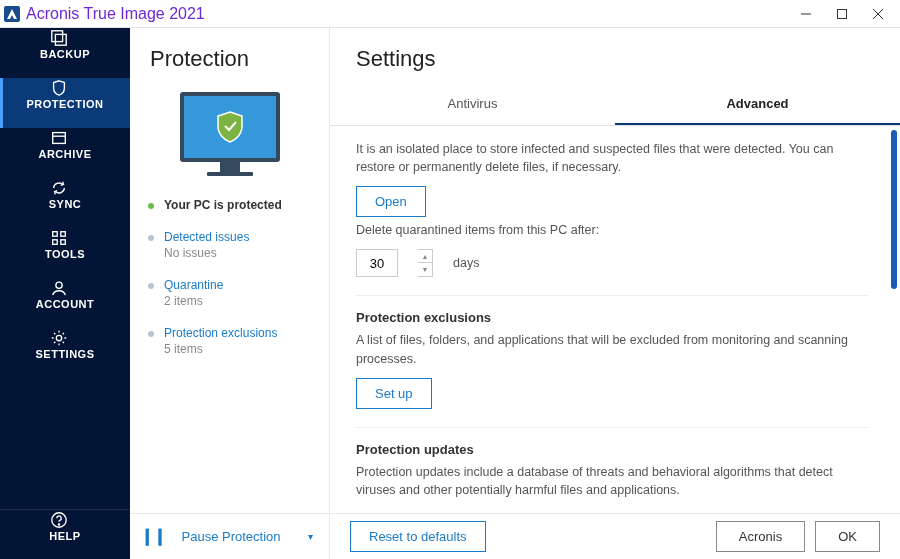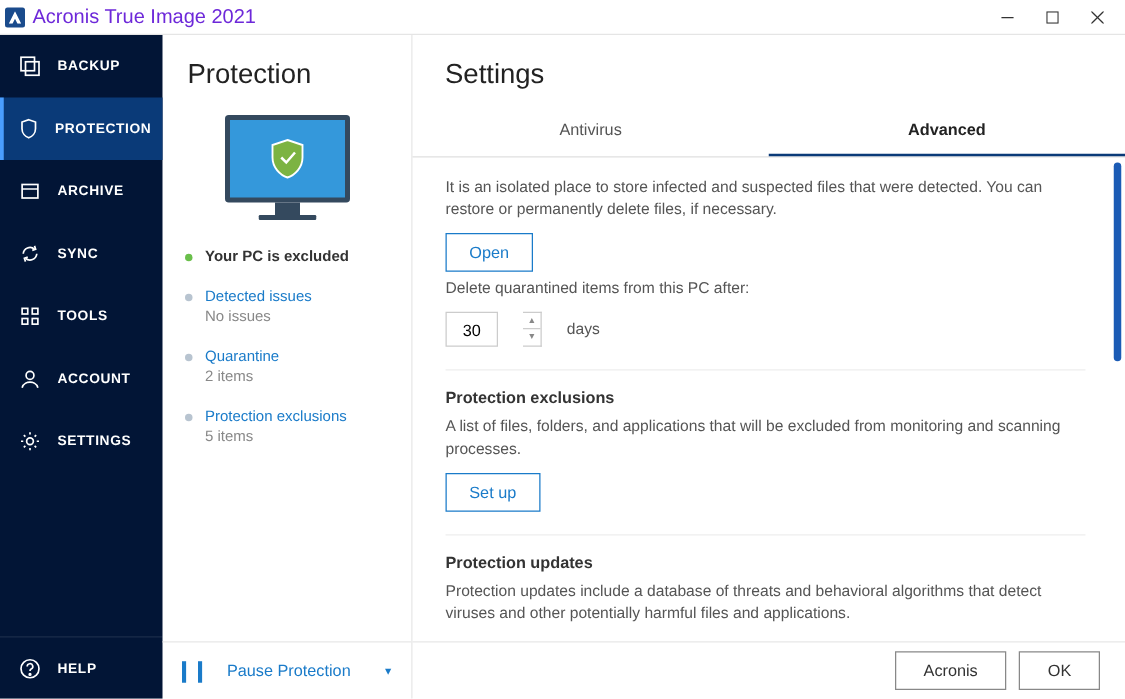--- a/index.html
+++ b/index.html
@@ -12,21 +12,21 @@
   .titlebar .title { font-size: 16px; color: #6d28d9; flex: 1; }
   .titlebar .win-controls { display: flex; }
   .titlebar .win-btn { width: 36px; height: 26px; display: flex; align-items: center; justify-content: center; cursor: pointer; }
   .titlebar .win-btn svg { width: 10px; height: 10px; stroke: #333; stroke-width: 1; fill: none; }
 
   .app-body { display: flex; height: 531px; }
 
   
   .sidebar { width: 130px; background: #021536; color: #fff; display: flex; flex-direction: column; }
   .nav { flex: 1; }
-  .nav-item { display: flex; align-items: center; height: 50px; padding: 0 14px; cursor: pointer; font-size: 11px; font-weight: 600; letter-spacing: 0.5px; }
+  .nav-item { display: flex; align-items: center; height: 50px; padding: 0 14px; cursor: pointer; font-size: 11px; font-weight: 600; letter-spacing: 0.5px; flex-direction: column; }
   .nav-item.active { background: #0a3a78; position: relative; }
   .nav-item.active::before { content:""; position:absolute; left:0; top:0; bottom:0; width:3px; background:#4a9eff; }
   .nav-item .nav-icon { width: 20px; height: 20px; margin-right: 12px; display:flex; align-items:center; justify-content:center; }
   .nav-item .nav-icon svg { width:18px; height:18px; stroke:#fff; stroke-width:1.5; fill:none; }
   .help-item { border-top: 1px solid rgba(255,255,255,0.1); }
 
   
   .protection-col { width: 200px; border-right: 1px solid #e8e8e8; display:flex; flex-direction:column; }
   .prot-header { padding: 18px 20px 10px; font-size: 22px; font-weight: 400; color: #222; }
   .monitor-wrap { display:flex; justify-content:center; padding: 10px 0 14px; }
@@ -202,21 +202,21 @@
           </svg>
         </div>
         <div class="stand"></div>
         <div class="base"></div>
       </div>
     </div>
     <div class="status-list">
       <div class="status-row">
         <div class="dot green"></div>
         <div class="s-body">
-            <div class="s-title">Your PC is excluded</div>
+            <div class="s-title">Your PC is protected</div>
           </div>
       </div>
       <div class="status-row">
         <div class="dot gray"></div>
         <div class="s-body">
           <div class="s-link">Detected issues</div>
           <div class="s-sub">No issues</div>
         </div>
       </div>
       <div class="status-row">
@@ -276,18 +276,19 @@
           <p class="desc">Protection updates include a database of threats and behavioral algorithms that detect viruses and other potentially harmful files and applications.</p>
 
         </div>
       </div>
       <div class="fake-scroll">
           <div class="thumb"></div>
         </div>
     </div>
 
     <div class="footer">
+      <button class="btn-outline">Reset to defaults</button>
       <div class="spacer"></div>
       <button class="btn-plain">Acronis</button>
       <button class="btn-plain">OK</button>
     </div>
   </div>
 </div>
 
 </body></html>

